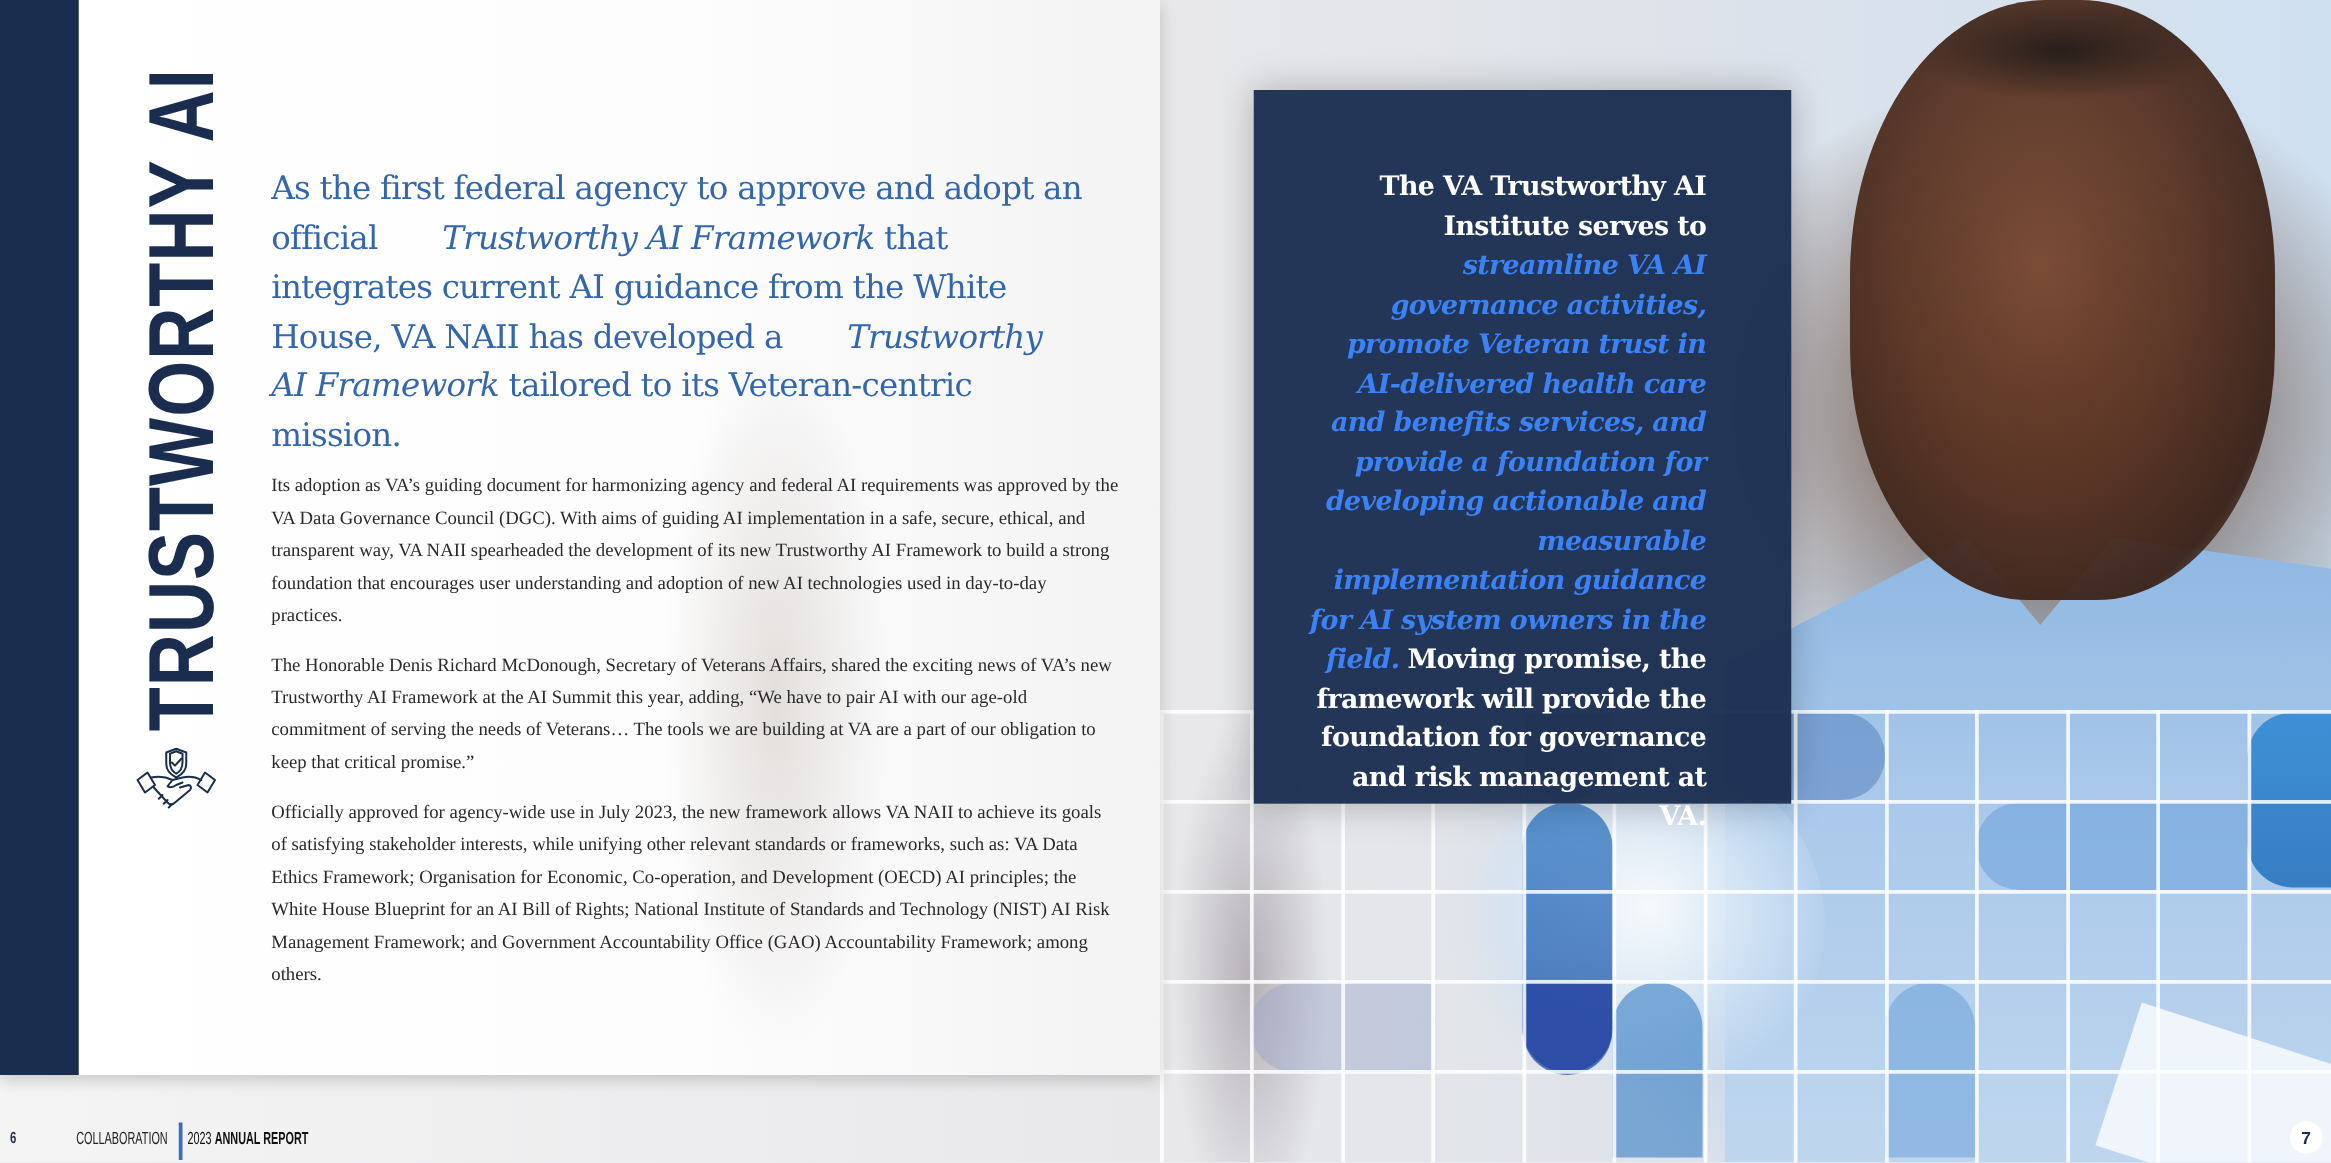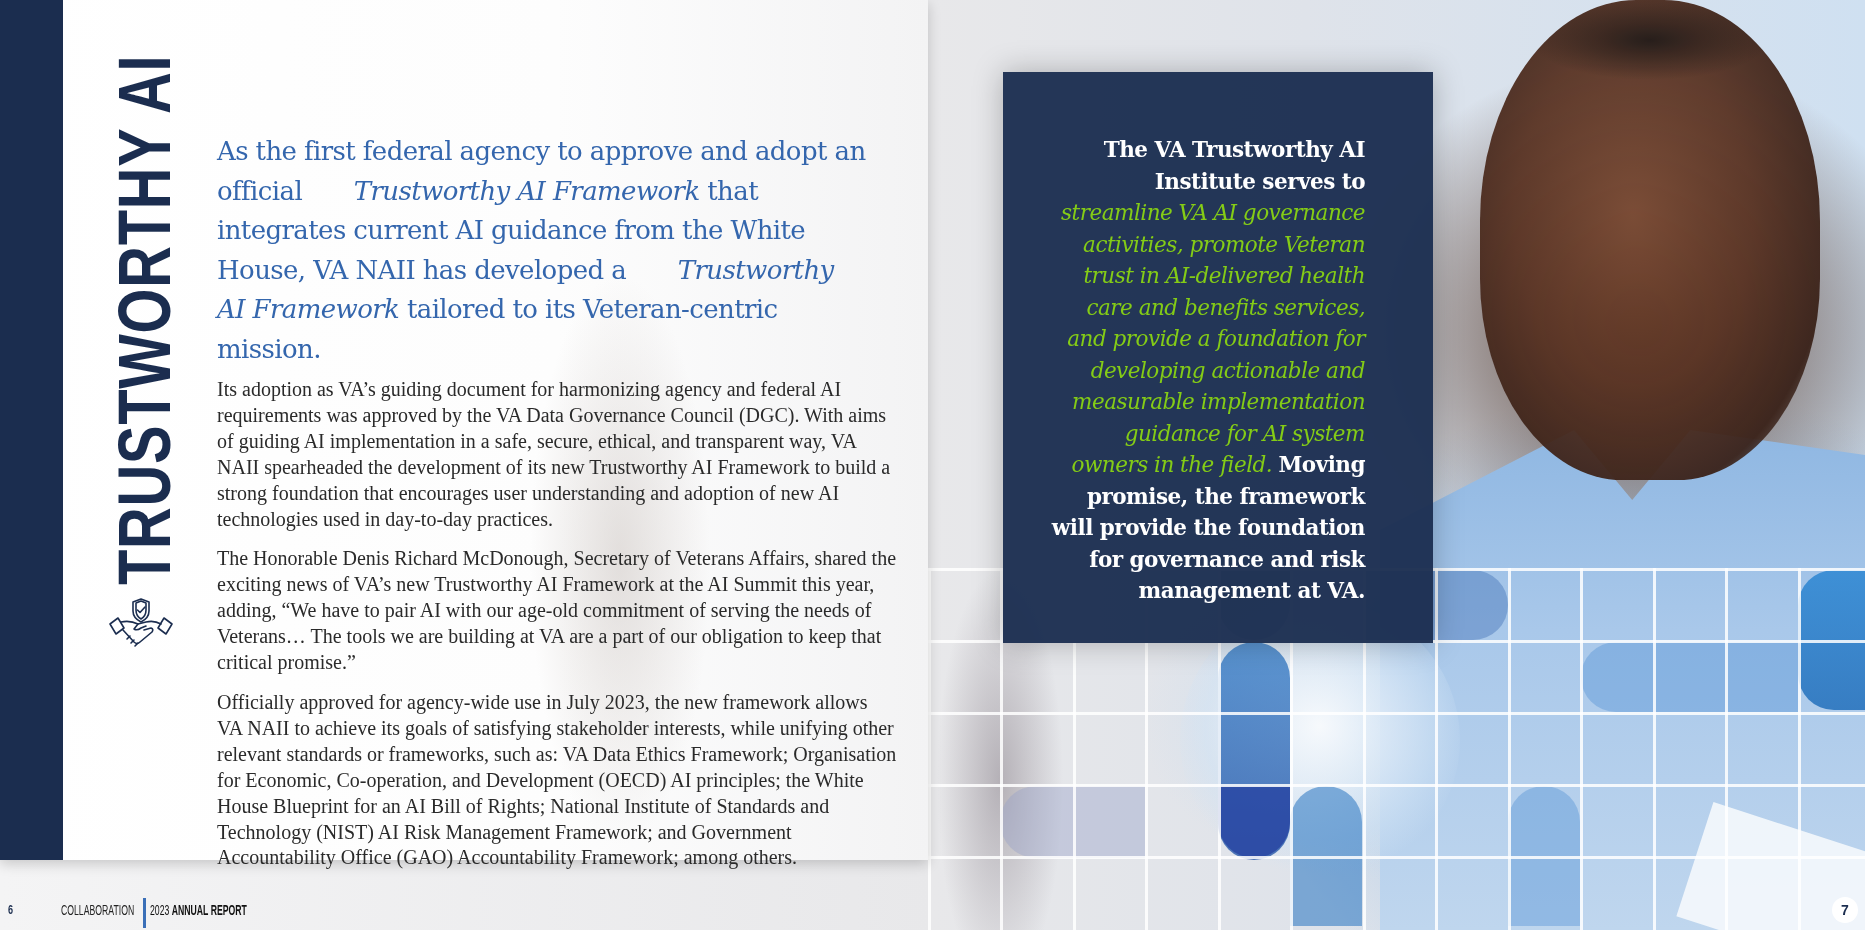--- a/index.html
+++ b/index.html
@@ -60,36 +60,36 @@
   }
   .handshake { position:absolute; left:108px; top:598px; width:66px; height:56px; }
   .lede {
     position:absolute; left:217px; top:132px; width:650px;
     color:#3466ad; font-size:26px; line-height:39.5px;
     font-family:"DejaVu Serif", serif; letter-spacing:-0.6px;
   }
   .lede i { font-style:italic;margin-left:44px; }
   .body-copy {
     position:absolute; left:217px; top:377px; width:680px;
-    color:#2a2a2a; font-family:"Liberation Serif", serif; font-size:20px; line-height:25.9px;
+    color:#2a2a2a; font-family:"Liberation Serif", serif; font-size:15px; line-height:25.9px;
   }
   .body-copy p { margin:0 0 14px 0; }
   
   .callout {
     position:absolute; left:1003px; top:72px; width:430px; height:571px;
     background:rgba(29,47,82,0.97);
     box-shadow:0 0 28px rgba(0,0,0,0.25);
   }
   .callout-text {
     position:absolute; right:68px; top:62px; width:320px;
     text-align:right; color:#ffffff; font-size:21.5px; line-height:31.5px;
     font-family:"DejaVu Serif", serif; letter-spacing:-0.5px;
   }
   .callout-text b { font-weight:700; }
-  .callout-text i { font-style:italic; font-weight:400; color:#84cc16; }
+  .callout-text i { font-style:italic; font-weight:700; color:#3b82f6; }
   
   .footer-num-left {
     position:absolute; left:8px; top:902px; font-family:"Liberation Sans", sans-serif;
     font-weight:700; font-size:13px; color:#1b2d4f; transform:scaleX(0.7); transform-origin:0 0;
   }
   .footer-section {
     position:absolute; left:61px; top:902px; font-family:"Liberation Sans", sans-serif;
     font-size:14px; color:#222; transform:scaleX(0.62); transform-origin:0 0; white-space:nowrap;
   }
   .footer-divider { position:absolute; left:143px; top:898px; width:3px; height:30px; background:#3a6fb8; }

